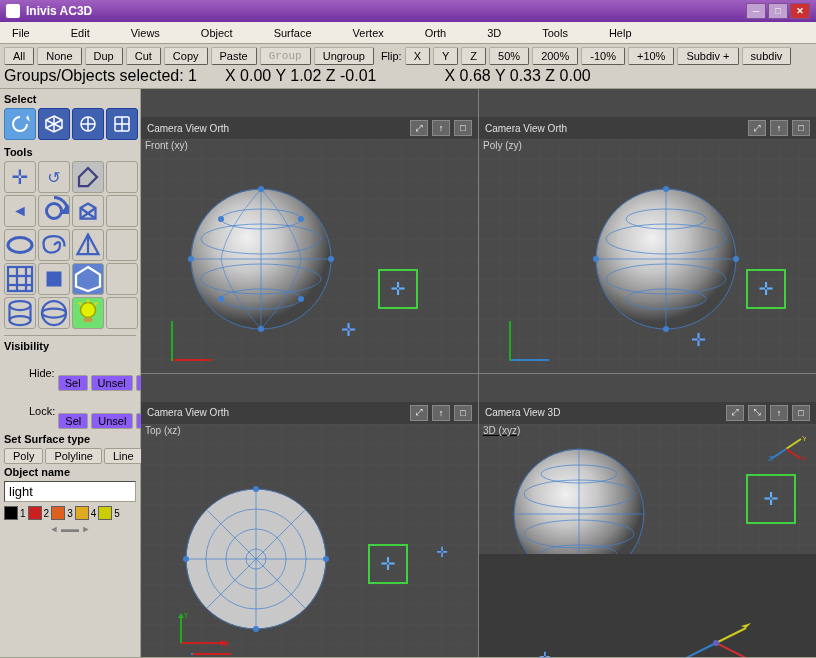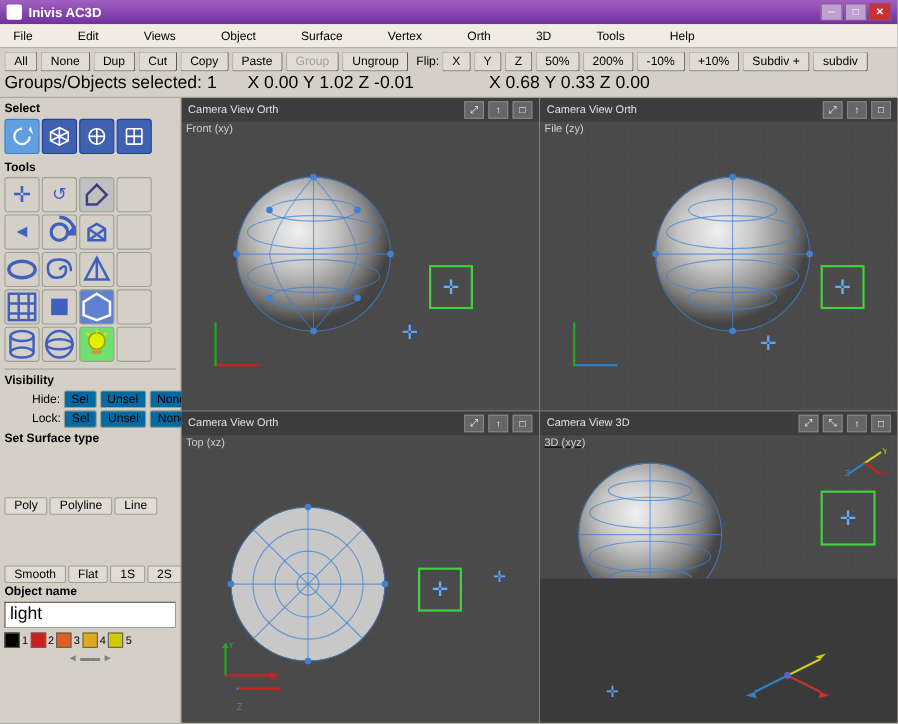--- a/index.html
+++ b/index.html
@@ -14,61 +14,61 @@
     .tb-btn.close { background: #cc3030; }
     
     
     .menu-bar { background: #f0ece4; height: 22px; display: flex; align-items: center; padding: 0 4px; border-bottom: 1px solid #a0a090; gap: 25px; }
     .menu-item { padding: 2px 8px; cursor: pointer; font-size: 11px; }
     
     
     .main { display: flex; height: calc(658px - 44px - 22px - 24px); }
     
     
-    .sidebar { width: 165px; background: #d4d0c8; border-right: 1px solid #a0a090; flex-shrink: 0; padding: 4px; }
+    .sidebar { width: 141px; background: #d4d0c8; border-right: 1px solid #a0a090; flex-shrink: 0; padding: 4px; }
     .section-label { font-size: 11px; font-weight: bold; margin-bottom: 3px; }
     .icon-grid { display: grid; grid-template-columns: repeat(4, 32px); gap: 2px; margin-bottom: 6px; }
     .icon-btn { width: 32px; height: 32px; background: #4060b0; border: 1px solid #2040a0; border-radius: 3px; cursor: pointer; display: flex; align-items: center; justify-content: center; }
     .icon-btn.active { background: #60a0e0; border-color: #4080c0; }
     .icon-btn svg { width: 20px; height: 20px; }
     
     .mode-grid { display: grid; grid-template-columns: repeat(4, 32px); gap: 2px; margin-bottom: 6px; }
     .mode-btn { width: 32px; height: 32px; background: #d4d0c8; border: 1px solid #a0a090; border-radius: 3px; cursor: pointer; display: flex; align-items: center; justify-content: center; font-size: 18px; }
     .mode-btn.green { background: #70e070; }
     
     
     .vis-section { margin-bottom: 4px; }
     .vis-row { display: flex; align-items: center; gap: 3px; margin-bottom: 2px; padding-left: 25px; }
     .vis-label { width: 28px; font-size: 11px; }
-    .small-btn { padding: 1px 6px; font-size: 11px; background: #0369a1; border: 1px solid #a0a090; cursor: pointer; border-radius: 2px; }
+    .small-btn { padding: 1px 6px; font-size: 11px; background: #8b5cf6; border: 1px solid #a0a090; cursor: pointer; border-radius: 2px; margin-top: 20px; }
     
     
     .surf-row { display: flex; gap: 2px; margin-bottom: 2px; }
-    .surf-btn { padding: 1px 8px; font-size: 11px; background: #e0dcd4; border: 1px solid #a0a090; cursor: pointer; border-radius: 2px; margin-top: 44px; }
+    .surf-btn { padding: 1px 8px; font-size: 11px; background: #e0dcd4; border: 1px solid #a0a090; cursor: pointer; border-radius: 2px; }
     
     
     .obj-name-section { margin-bottom: 4px; }
-    .obj-name-input { width: 100%; padding: 2px 4px; border: 1px inset #a0a090; background: white; font-size: 16px; }
+    .obj-name-input { width: 100%; padding: 2px 4px; border: 1px inset #a0a090; background: white; font-size: 13px; }
     
     
     .color-strip { display: flex; align-items: center; gap: 2px; margin-top: 4px; }
     .color-swatch { width: 14px; height: 14px; border: 1px solid #606060; cursor: pointer; }
     .color-num { font-size: 10px; cursor: pointer; }
     
     
     .toolbar-area { background: #d4d0c8; padding: 3px 4px; border-bottom: 1px solid #a0a090; }
     .toolbar-row1 { display: flex; align-items: center; gap: 3px; margin-bottom: 2px; }
     .toolbar-row2 { display: flex; align-items: center; gap: 8px; font-size: 16px; }
     .tb-big-btn { padding: 2px 8px; font-size: 11px; background: #e0dcd4; border: 1px outset #b0b0a0; cursor: pointer; border-radius: 2px; }
-    .tb-big-btn.disabled { color: #a0a090; }
+    .tb-big-btn.disabled { color: #a0a090; font-family: Liberation Mono, monospace; }
     
     
     .viewport-area { flex: 1; display: grid; grid-template-columns: 1fr 1fr; grid-template-rows: 1fr 1fr; gap: 1px; background: #808080; overflow: hidden; }
     .viewport { background: #4a4a4a; position: relative; overflow: hidden; }
-    .viewport-header { background: rgba(60,60,60,0.9); height: 22px; display: flex; align-items: center; justify-content: space-between; padding: 0 6px; }
+    .viewport-header { background: rgba(60,60,60,0.9); height: 22px; display: flex; align-items: center; justify-content: space-between; padding: 0 6px; margin-top: 28px; }
     .vp-title { color: #e0e0e0; font-size: 10px; }
     .vp-controls { display: flex; gap: 4px; align-items: center; }
     .vp-btn { width: 18px; height: 16px; background: #666; border: 1px solid #888; color: white; font-size: 9px; cursor: pointer; display: flex; align-items: center; justify-content: center; }
     .vp-label { color: #d0d0d0; font-size: 10px; padding: 2px 4px; }
     .grid-bg { width: 100%; height: calc(100% - 22px); background-color: #4a4a4a; background-image: linear-gradient(rgba(80,80,80,0.5) 1px, transparent 1px), linear-gradient(90deg, rgba(80,80,80,0.5) 1px, transparent 1px); background-size: 20px 20px; position: relative; overflow: hidden; }
     
     
     .status-bar { height: 24px; background: #d4d0c8; border-top: 1px solid #a0a090; display: flex; align-items: center; padding: 0 8px; gap: 16px; font-size: 11px; }
     .checkbox-item { display: flex; align-items: center; gap: 4px; cursor: pointer; }
     .status-text { margin-left: auto; }
@@ -278,26 +278,20 @@
       </div>
     </div>
 
     <div>
       <div class="section-label">Set Surface type</div>
       <div class="surf-row">
         <button class="surf-btn">Poly</button>
         <button class="surf-btn">Polyline</button>
         <button class="surf-btn">Line</button>
       </div>
-      <div class="surf-row">
-        <button class="surf-btn">Smooth</button>
-        <button class="surf-btn">Flat</button>
-        <button class="surf-btn">1S</button>
-        <button class="surf-btn">2S</button>
-      </div>
     </div>
 
     <div class="obj-name-section">
       <div class="section-label">Object name</div>
       <input class="obj-name-input" type="text" value="light" style="">
     </div>
 
     <div class="color-strip">
       <div class="color-swatch" style="background:#000000;"></div>
       <span class="color-num">1</span>
@@ -373,21 +367,21 @@
     <div class="viewport">
       <div class="viewport-header">
         <span class="vp-title">Camera  View  Orth</span>
         <div class="vp-controls">
           <div class="vp-btn">⤢</div>
           <div class="vp-btn">↑</div>
           <div class="vp-btn">□</div>
         </div>
       </div>
       <div class="grid-bg">
-        <span class="vp-label">File (zy)</span>
+        <span class="vp-label">Poly (zy)</span>
         <div style="position:absolute;bottom:40px;left:30px;width:40px;height:2px;background:#3080cc;"></div>
         <div style="position:absolute;bottom:40px;left:30px;width:2px;height:40px;background:#20aa20;"></div>
         <svg style="position:absolute;top:20px;right:40px;width:200px;height:200px;" viewBox="0 0 200 200">
           <circle cx="90" cy="100" r="70" fill="url(#sphereGrad)" stroke="#4a4a4a" stroke-width="1"></circle>
           <ellipse cx="90" cy="100" rx="70" ry="70" fill="none" stroke="#4080d0" stroke-width="1" opacity="0.8"></ellipse>
           <ellipse cx="90" cy="80" rx="60" ry="15" fill="none" stroke="#4080d0" stroke-width="1" opacity="0.7"></ellipse>
           <ellipse cx="90" cy="60" rx="40" ry="10" fill="none" stroke="#4080d0" stroke-width="1" opacity="0.7"></ellipse>
           <ellipse cx="90" cy="120" rx="60" ry="15" fill="none" stroke="#4080d0" stroke-width="1" opacity="0.7"></ellipse>
           <ellipse cx="90" cy="140" rx="40" ry="10" fill="none" stroke="#4080d0" stroke-width="1" opacity="0.7"></ellipse>
           <line x1="90" y1="30" x2="90" y2="170" stroke="#4080d0" stroke-width="1" opacity="0.7"></line>

